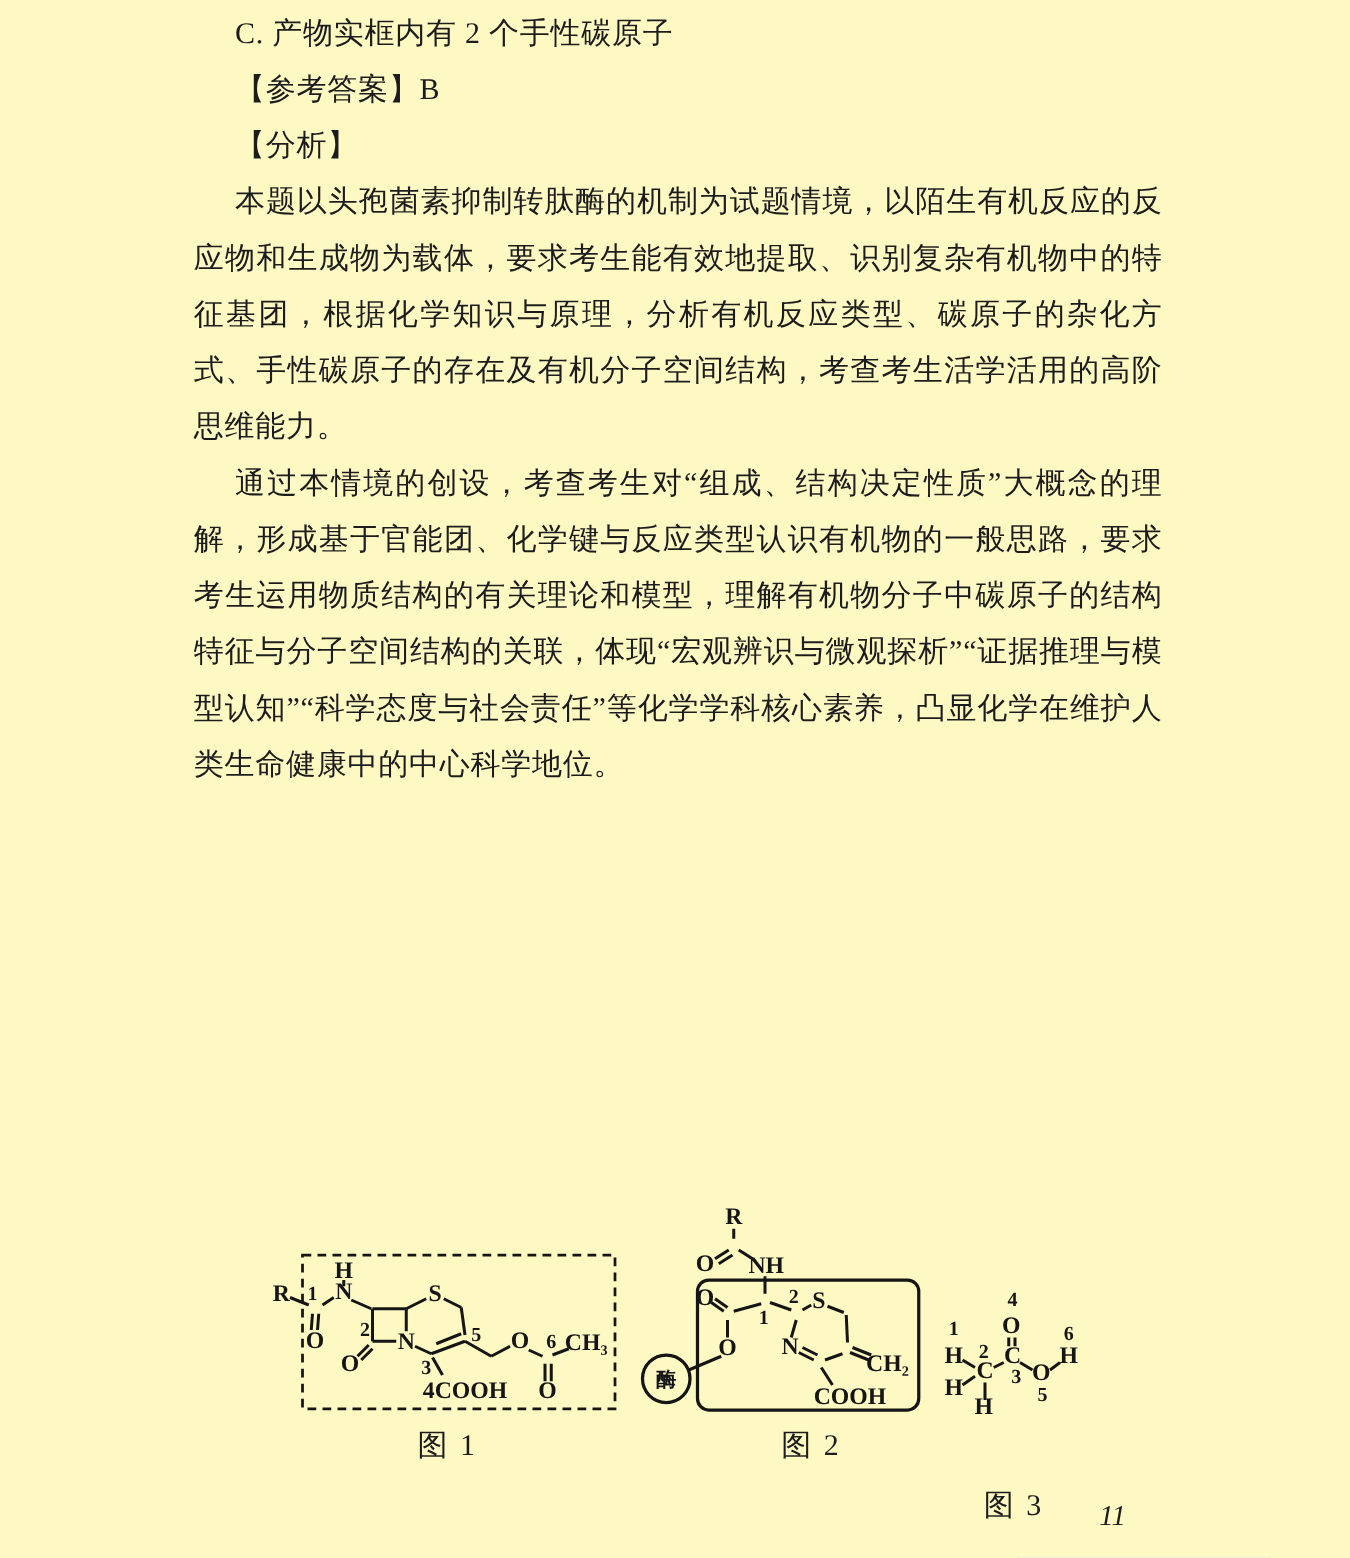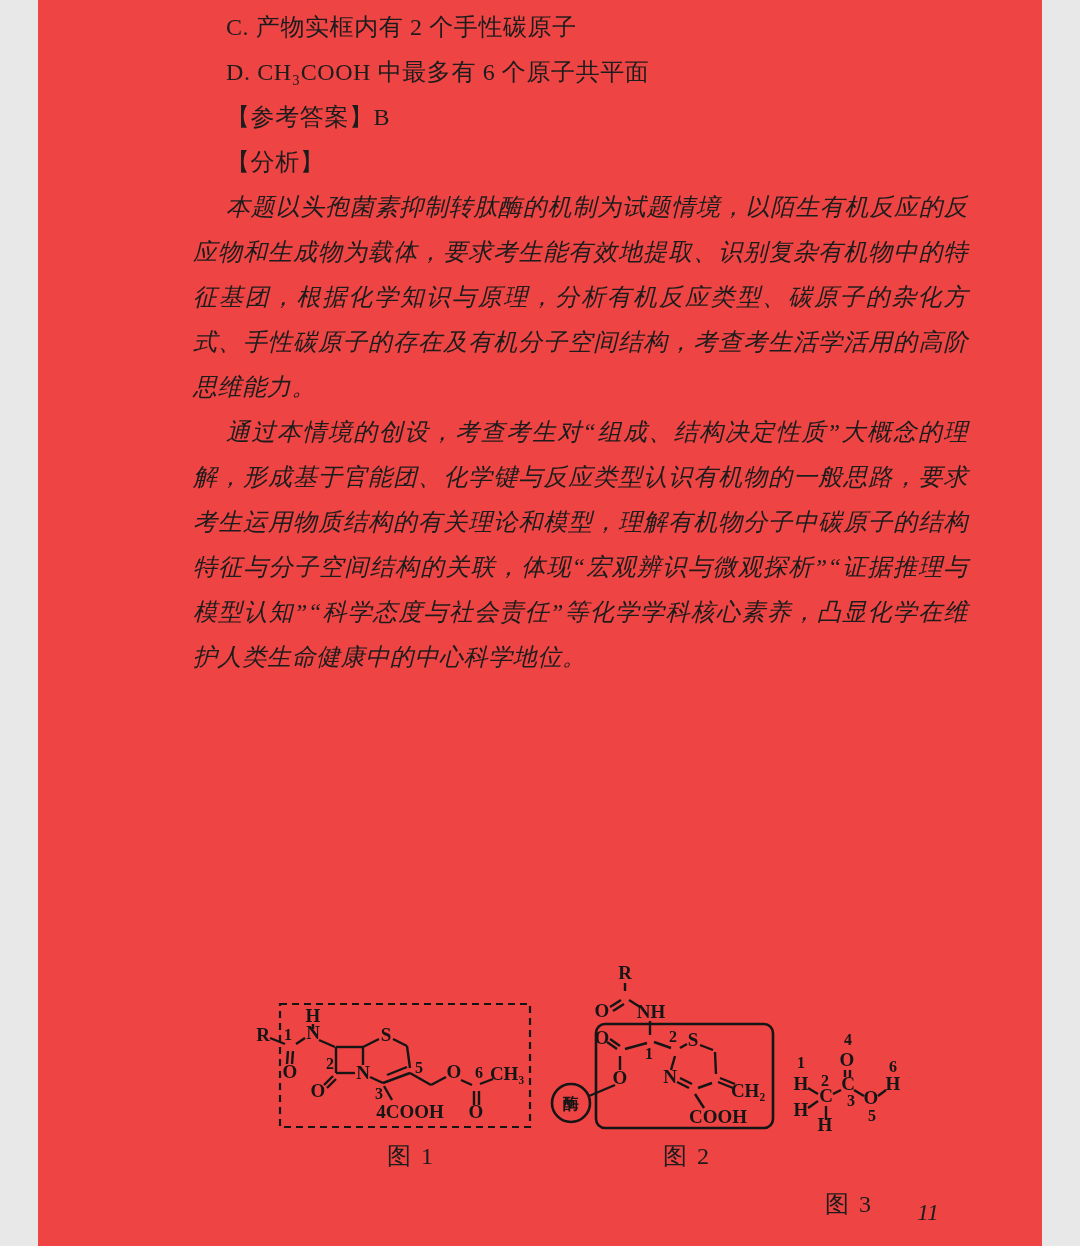--- a/index.html
+++ b/index.html
@@ -1,40 +1,40 @@
 <!DOCTYPE html>
 <html><head>
 <meta charset="utf-8">
 <style>
   * { margin:0; padding:0; box-sizing:border-box; }
   html,body { background:#e8e8e8; }
   .page {
     position:relative;
-    width:1004px; height:1246px;
-    background:#ef4444;
+    width:1080px; height:1246px;
+    background:#fef9c3;
     font-family:"Liberation Serif","DejaVu Serif",serif;
     color:#1c1c1c;
     overflow:hidden;
     margin:0 auto;
   }
   .text-block {
     position:absolute;
     left:155px; top:5px; width:775px;
     font-size:24px; line-height:45px;
     letter-spacing:0.6px;
     text-align:justify;
   }
   .line-indent { padding-left:33px; text-align:left; }
-  .text-block p { margin:0; text-indent:33px;font-style:italic; }
+  .text-block p { margin:0; text-indent:33px; }
   .fig-svg { position:absolute; }
   .fig-caption {
     position:absolute; top:1140px; width:100px; height:36px;
     text-align:center; font-size:24px; letter-spacing:2px;
   }
-  .cap1 { left:323px; }
+  .cap1 { left:308px; }
   .cap2 { left:573px;text-align:right; }
   .cap3 { left:761px;margin-top:48px; }
   .page-number {
     position:absolute; left:855px; top:1200px; width:70px;
     text-align:center; font-size:23px;font-style:italic;
   }
   svg text {
     font-family:"Liberation Serif","DejaVu Serif",serif;
     font-weight:bold; fill:#151515;
   }
@@ -43,21 +43,20 @@
   svg line, svg rect, svg circle { stroke:#151515; fill:none; }
   svg line { stroke-width:2.4; }
 </style>
 </head>
 <body>
 
 <div class="page">
 
   <div class="text-block">
     <div class="line-indent">C. 产物实框内有 2 个手性碳原子</div>
-    <div class="line-indent">D. CH₃COOH 中最多有 6 个原子共平面</div>
     <div class="line-indent">【参考答案】B</div>
     <div class="line-indent">【分析】</div>
     <p>本题以头孢菌素抑制转肽酶的机制为试题情境，以陌生有机反应的反应物和生成物为载体，要求考生能有效地提取、识别复杂有机物中的特征基团，根据化学知识与原理，分析有机反应类型、碳原子的杂化方式、手性碳原子的存在及有机分子空间结构，考查考生活学活用的高阶思维能力。</p>
     <p>通过本情境的创设，考查考生对“组成、结构决定性质”大概念的理解，形成基于官能团、化学键与反应类型认识有机物的一般思路，要求考生运用物质结构的有关理论和模型，理解有机物分子中碳原子的结构特征与分子空间结构的关联，体现“宏观辨识与微观探析”“证据推理与模型认知”“科学态度与社会责任”等化学学科核心素养，凸显化学在维护人类生命健康中的中心科学地位。</p>
   </div>
 
   <svg class="fig-svg" style="left:215px; top:996px;" width="290" height="140" viewBox="0 0 290 140">
     <rect x="27" y="8" width="250" height="123" stroke-width="2.2" stroke-dasharray="7 5"></rect>
     <g>
       <line x1="17" y1="42" x2="32" y2="48"></line>

